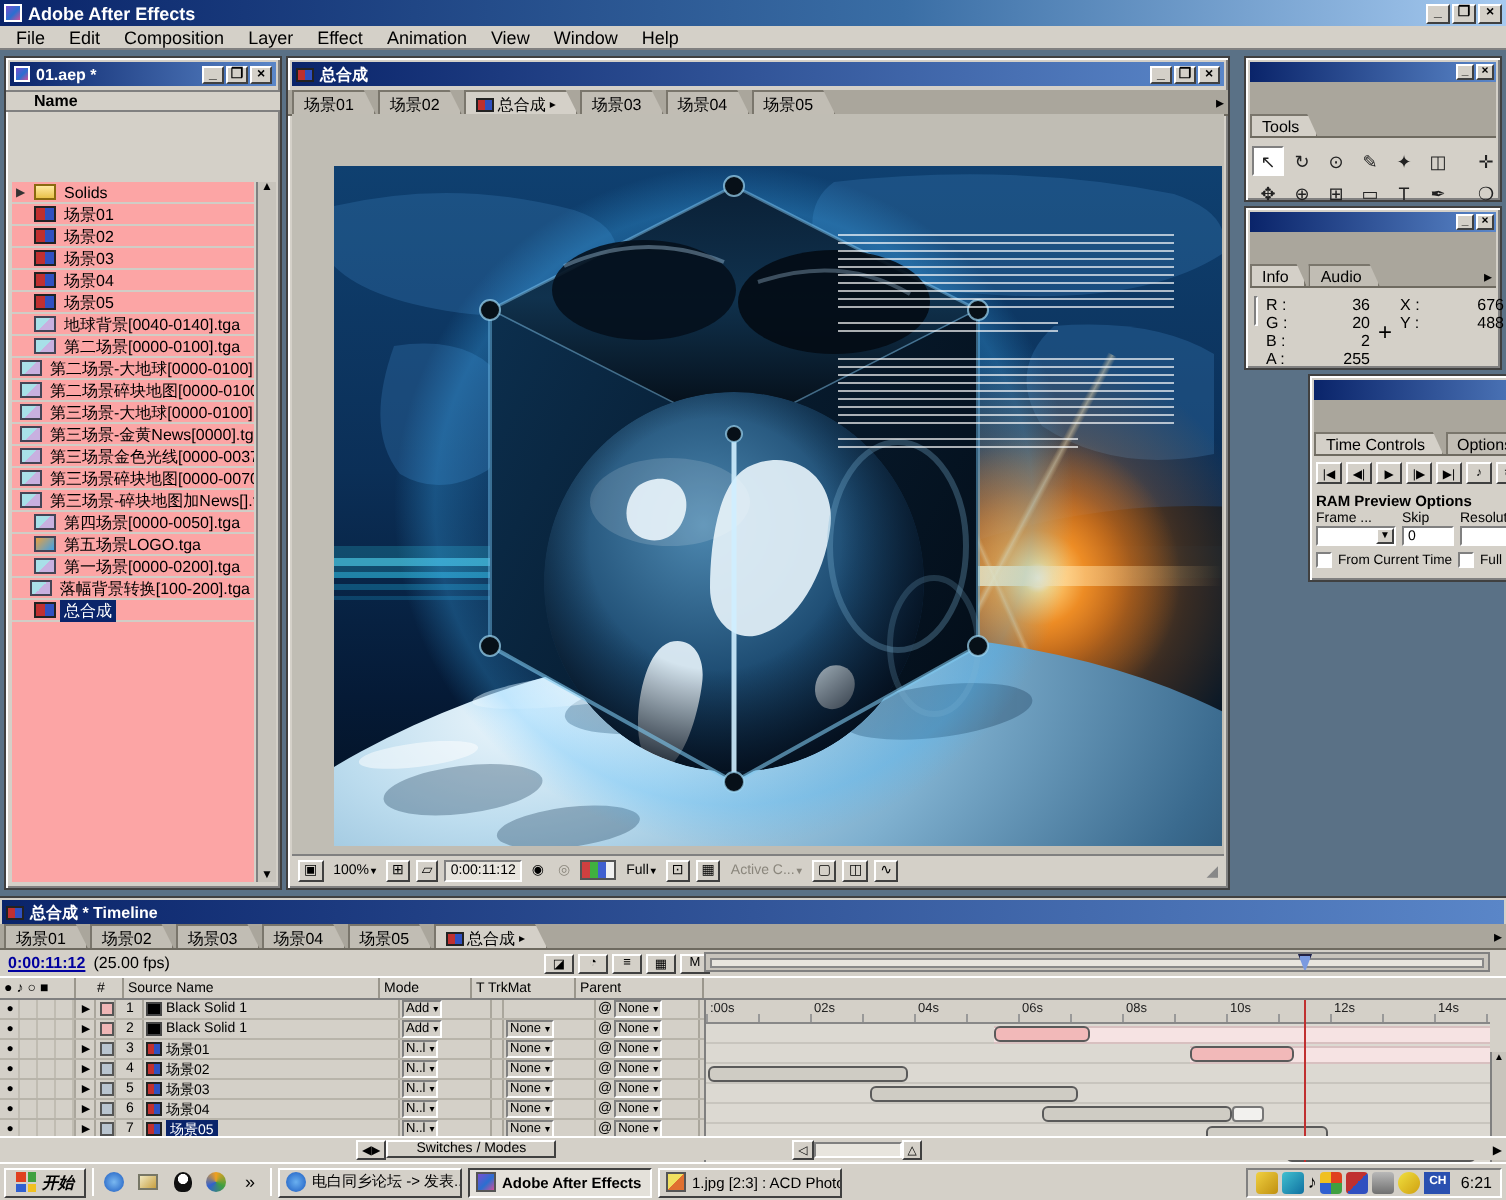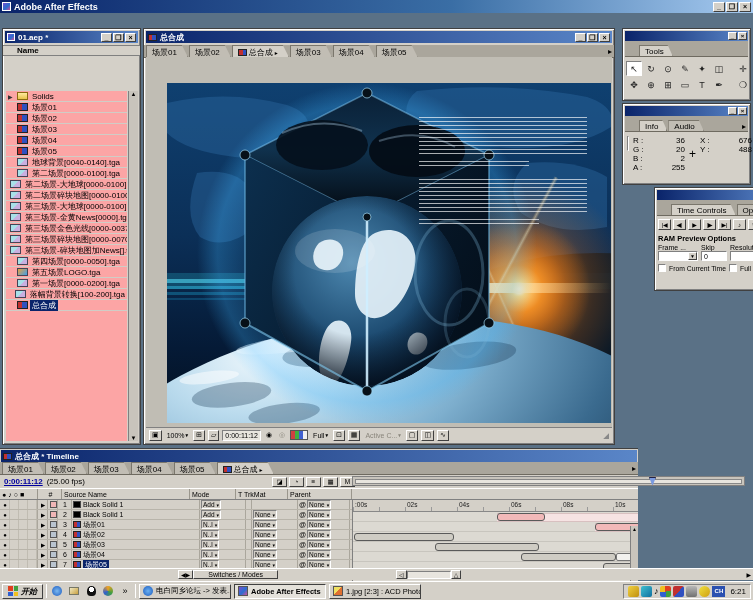--- a/index.html
+++ b/index.html
@@ -47,41 +47,41 @@
   .mini{height:11px;display:inline-flex;align-items:center;gap:1px;padding:0 2px;font-size:7px}
   .chanstrip{display:inline-flex;height:10px;border:1px solid #555}
   .chanstrip i{width:4px;height:100%;display:block}
   .grayed{color:#8a867c}
   
   #art{position:absolute;left:21px;top:26px;width:444px;height:340px;background:linear-gradient(180deg,#0f4070 0%,#0b2f57 45%,#051a36 78%,#03101f 100%);overflow:hidden}
   .txtblock{position:absolute;width:168px;background:repeating-linear-gradient(180deg,rgba(255,255,255,.78) 0 1px,transparent 1px 4px);opacity:.85}
   
   .ptitle{height:10px;margin:2px 2px 0 2px;background:linear-gradient(90deg,#0a246a,#5a86c8);display:flex;align-items:center;justify-content:flex-end;gap:1px;padding:0 1px}
   .ptitle .wbtn{width:9px;height:8px;font-size:6px;line-height:6px}
-  .ptabs{display:flex;align-items:flex-end;height:16px;background:#aaa69c;margin:0 2px;border-bottom:1px solid #6e6a60;padding-left:14px;font-size:8px}
+  .ptabs{display:flex;align-items:flex-end;height:28px;background:#aaa69c;margin:0 2px;border-bottom:1px solid #6e6a60;padding-left:0;font-size:8px}
   .ptab{height:11px;padding:1px 8px 0 5px;background:#c1bdb4;border:1px solid #7a766c;border-bottom:none;margin-right:1px;clip-path:polygon(0 0,calc(100% - 5px) 0,100% 100%,0 100%);display:flex;align-items:center;gap:2px;white-space:nowrap}
   .ptab.active{background:#d4d0c8}
   .ptabend{margin-left:auto;font-size:8px;padding-right:2px}
   .toolgrid{display:grid;grid-template-columns:repeat(6,16px) 6px repeat(1,16px);grid-auto-rows:15px;gap:1px;padding:4px 3px;font-size:9px}
   .tool{display:flex;align-items:center;justify-content:center;color:#222}
   .tool.seltool{background:#fff;border:1px solid;border-color:#808080 #fff #fff #808080}
   .infogrid{display:flex;gap:4px;padding:4px 4px;font-size:8px}
   .inforows div{display:flex;justify-content:space-between;width:52px;line-height:9px}
   .swatch{width:15px;height:15px;border:1px solid;border-color:#808080 #fff #fff #808080;background:#5a1e08}
   .transport{display:flex;gap:2px;padding:3px 3px 2px 3px}
   .tpbtn{flex:0 0 13px;height:11px;background:#d4d0c8;border:1px solid;border-color:#fff #404040 #404040 #fff;font-size:6px;display:flex;align-items:center;justify-content:center}
   .ramtitle{font-size:7.5px;font-weight:bold;padding:2px 3px 1px 3px}
   .ramlbls,.raminps{display:flex;font-size:7px;padding:0 3px;gap:3px}
   .ramlbls span{width:40px}
   .ddbox{width:40px;height:10px;background:#fff;border:1px solid;border-color:#808080 #fff #fff #808080;display:flex;align-items:center;justify-content:flex-end;font-size:7px}
   .dda{width:9px;height:8px;background:#d4d0c8;border:1px solid;border-color:#fff #404040 #404040 #fff;font-size:5px;text-align:center;line-height:7px}
   .cbrow{display:flex;gap:3px;font-size:6.8px;padding:3px 3px;align-items:center;white-space:nowrap}
   .cb{width:8px;height:8px;background:#fff;border:1px solid;border-color:#808080 #fff #fff #808080;flex:0 0 8px}
   
-  #timeline{position:absolute;left:0;top:448px;width:638px;height:133px;background:#d4d0c8;border-top:1px solid #404040}
+  #timeline{position:absolute;left:0;top:448px;width:753px;height:133px;background:#d4d0c8;border-top:1px solid #404040}
   #tl-title{height:12px;background:linear-gradient(90deg,#0a246a,#5a86c8);color:#fff;font-size:8px;font-weight:bold;display:flex;align-items:center;gap:3px;padding:0 2px;margin:1px 1px 0 1px}
   #tl-tabs{height:13px}
   #tl-ctl{height:13px;display:flex;align-items:center;font-size:8px;gap:4px;padding:0 4px;position:relative}
   #tl-time{color:#00009f;text-decoration:underline;font-weight:bold}
   #tl-btns{position:absolute;left:272px;display:flex;gap:2px}
   .tlb{width:15px;height:10px;background:#d4d0c8;border:1px solid;border-color:#fff #404040 #404040 #fff;font-size:6.5px;display:flex;align-items:center;justify-content:center}
   #tl-nav{position:absolute;left:352px;top:1px;width:393px;height:10px;background:#c8c4bc;border:1px solid #808080;overflow:hidden}
   #tl-navtrack{position:absolute;left:2px;right:2px;top:2px;height:5px;background:#e8e5de;border:1px solid #888}
   #tl-navmark{position:absolute;top:0;width:7px;height:9px;background:#7a9ae0;clip-path:polygon(0 0,100% 0,50% 100%);border:1px solid #224}
   #tl-header{height:12px;display:flex;font-size:7px;align-items:center;background:#d4d0c8;border-top:1px solid #fff;border-bottom:1px solid #808080;position:relative}
@@ -147,20 +147,31 @@
   <div id="app-titlebar">
     <span class="appicon"></span>
     <span>Adobe After Effects</span>
     <span class="wbtns">
       <span class="wbtn">_</span>
       <span class="wbtn">❐</span>
       <span class="wbtn">×</span>
     </span>
   </div>
 
+  <div id="menubar">
+      <span class="menu-item">File</span>
+      <span class="menu-item">Edit</span>
+      <span class="menu-item">Composition</span>
+      <span class="menu-item">Layer</span>
+      <span class="menu-item">Effect</span>
+      <span class="menu-item">Animation</span>
+      <span class="menu-item">View</span>
+      <span class="menu-item">Window</span>
+      <span class="menu-item">Help</span>
+    </div>
 
   <div class="win" style="left:2px;top:28px;width:139px;height:417px">
     <div class="wtitle">
       <span class="appicon" style="width:8px;height:8px"></span>
       <span>01.aep *</span>
       <span class="wbtns">
         <span class="wbtn">_</span>
         <span class="wbtn">❐</span>
         <span class="wbtn">×</span>
       </span>

